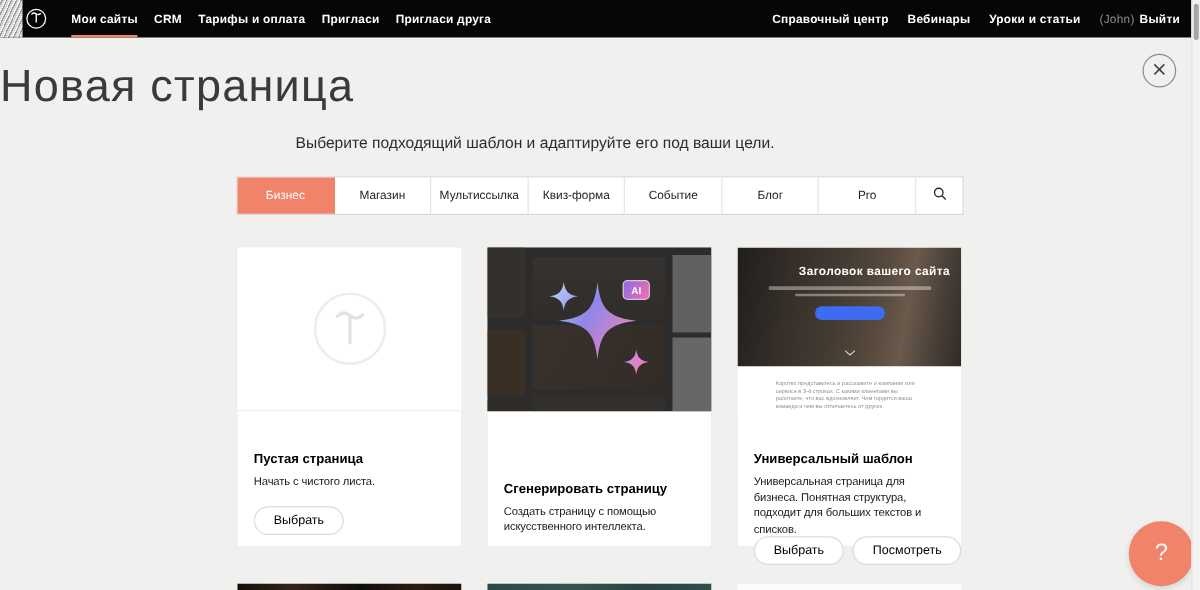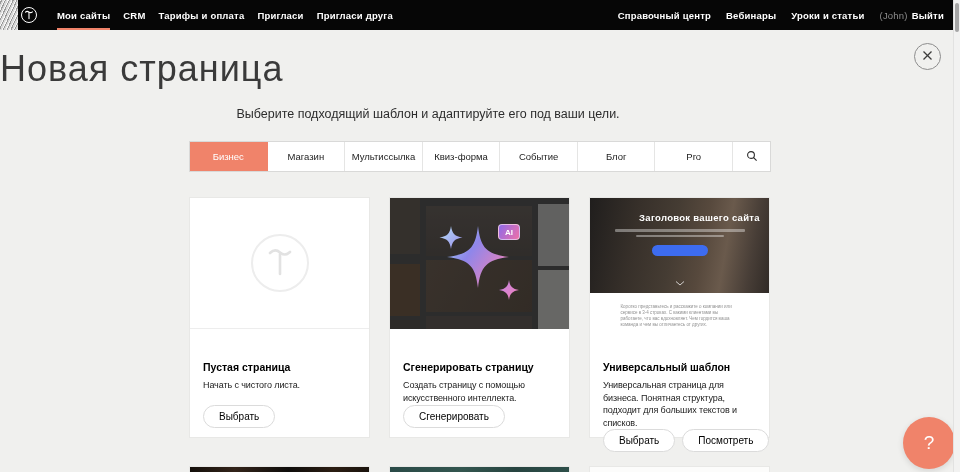--- a/index.html
+++ b/index.html
@@ -214,23 +214,20 @@
           <path d="M53 12 C55.5 34 61.5 40 84 43 C61.5 46 55.5 52 53 74 C50.5 52 44.5 46 22 43 C44.5 40 50.5 34 53 12 Z" fill="url(#g1)"></path>
           <path d="M26 12 C27 19.5 30 22.5 37.5 23.5 C30 24.5 27 27.5 26 35 C25 27.5 22 24.5 14.5 23.5 C22 22.5 25 19.5 26 12 Z" fill="url(#g2)"></path>
           <path d="M84 66 C84.9 72.5 87.5 75 94 76 C87.5 77 84.9 79.5 84 86 C83.1 79.5 80.5 77 74 76 C80.5 75 83.1 72.5 84 66 Z" fill="url(#g3)"></path>
         </svg>
       </span>
       <div class="ai-badge">AI</div>
     </div>
     <div class="card-body">
       <div class="card-title">Сгенерировать страницу</div>
       <div class="card-desc">Создать страницу с помощью искусственного интеллекта.</div>
-      <div class="btn-row">
-        <button class="btn">Сгенерировать</button>
-      </div>
     </div>
   </div>
 
   <div class="card">
     <div class="preview">
       <div class="uni-hero">
         <div class="uni-title">Заголовок вашего сайта</div>
         <div class="uni-line uni-line1"></div>
         <div class="uni-line uni-line2"></div>
         <div class="uni-btn"></div>

